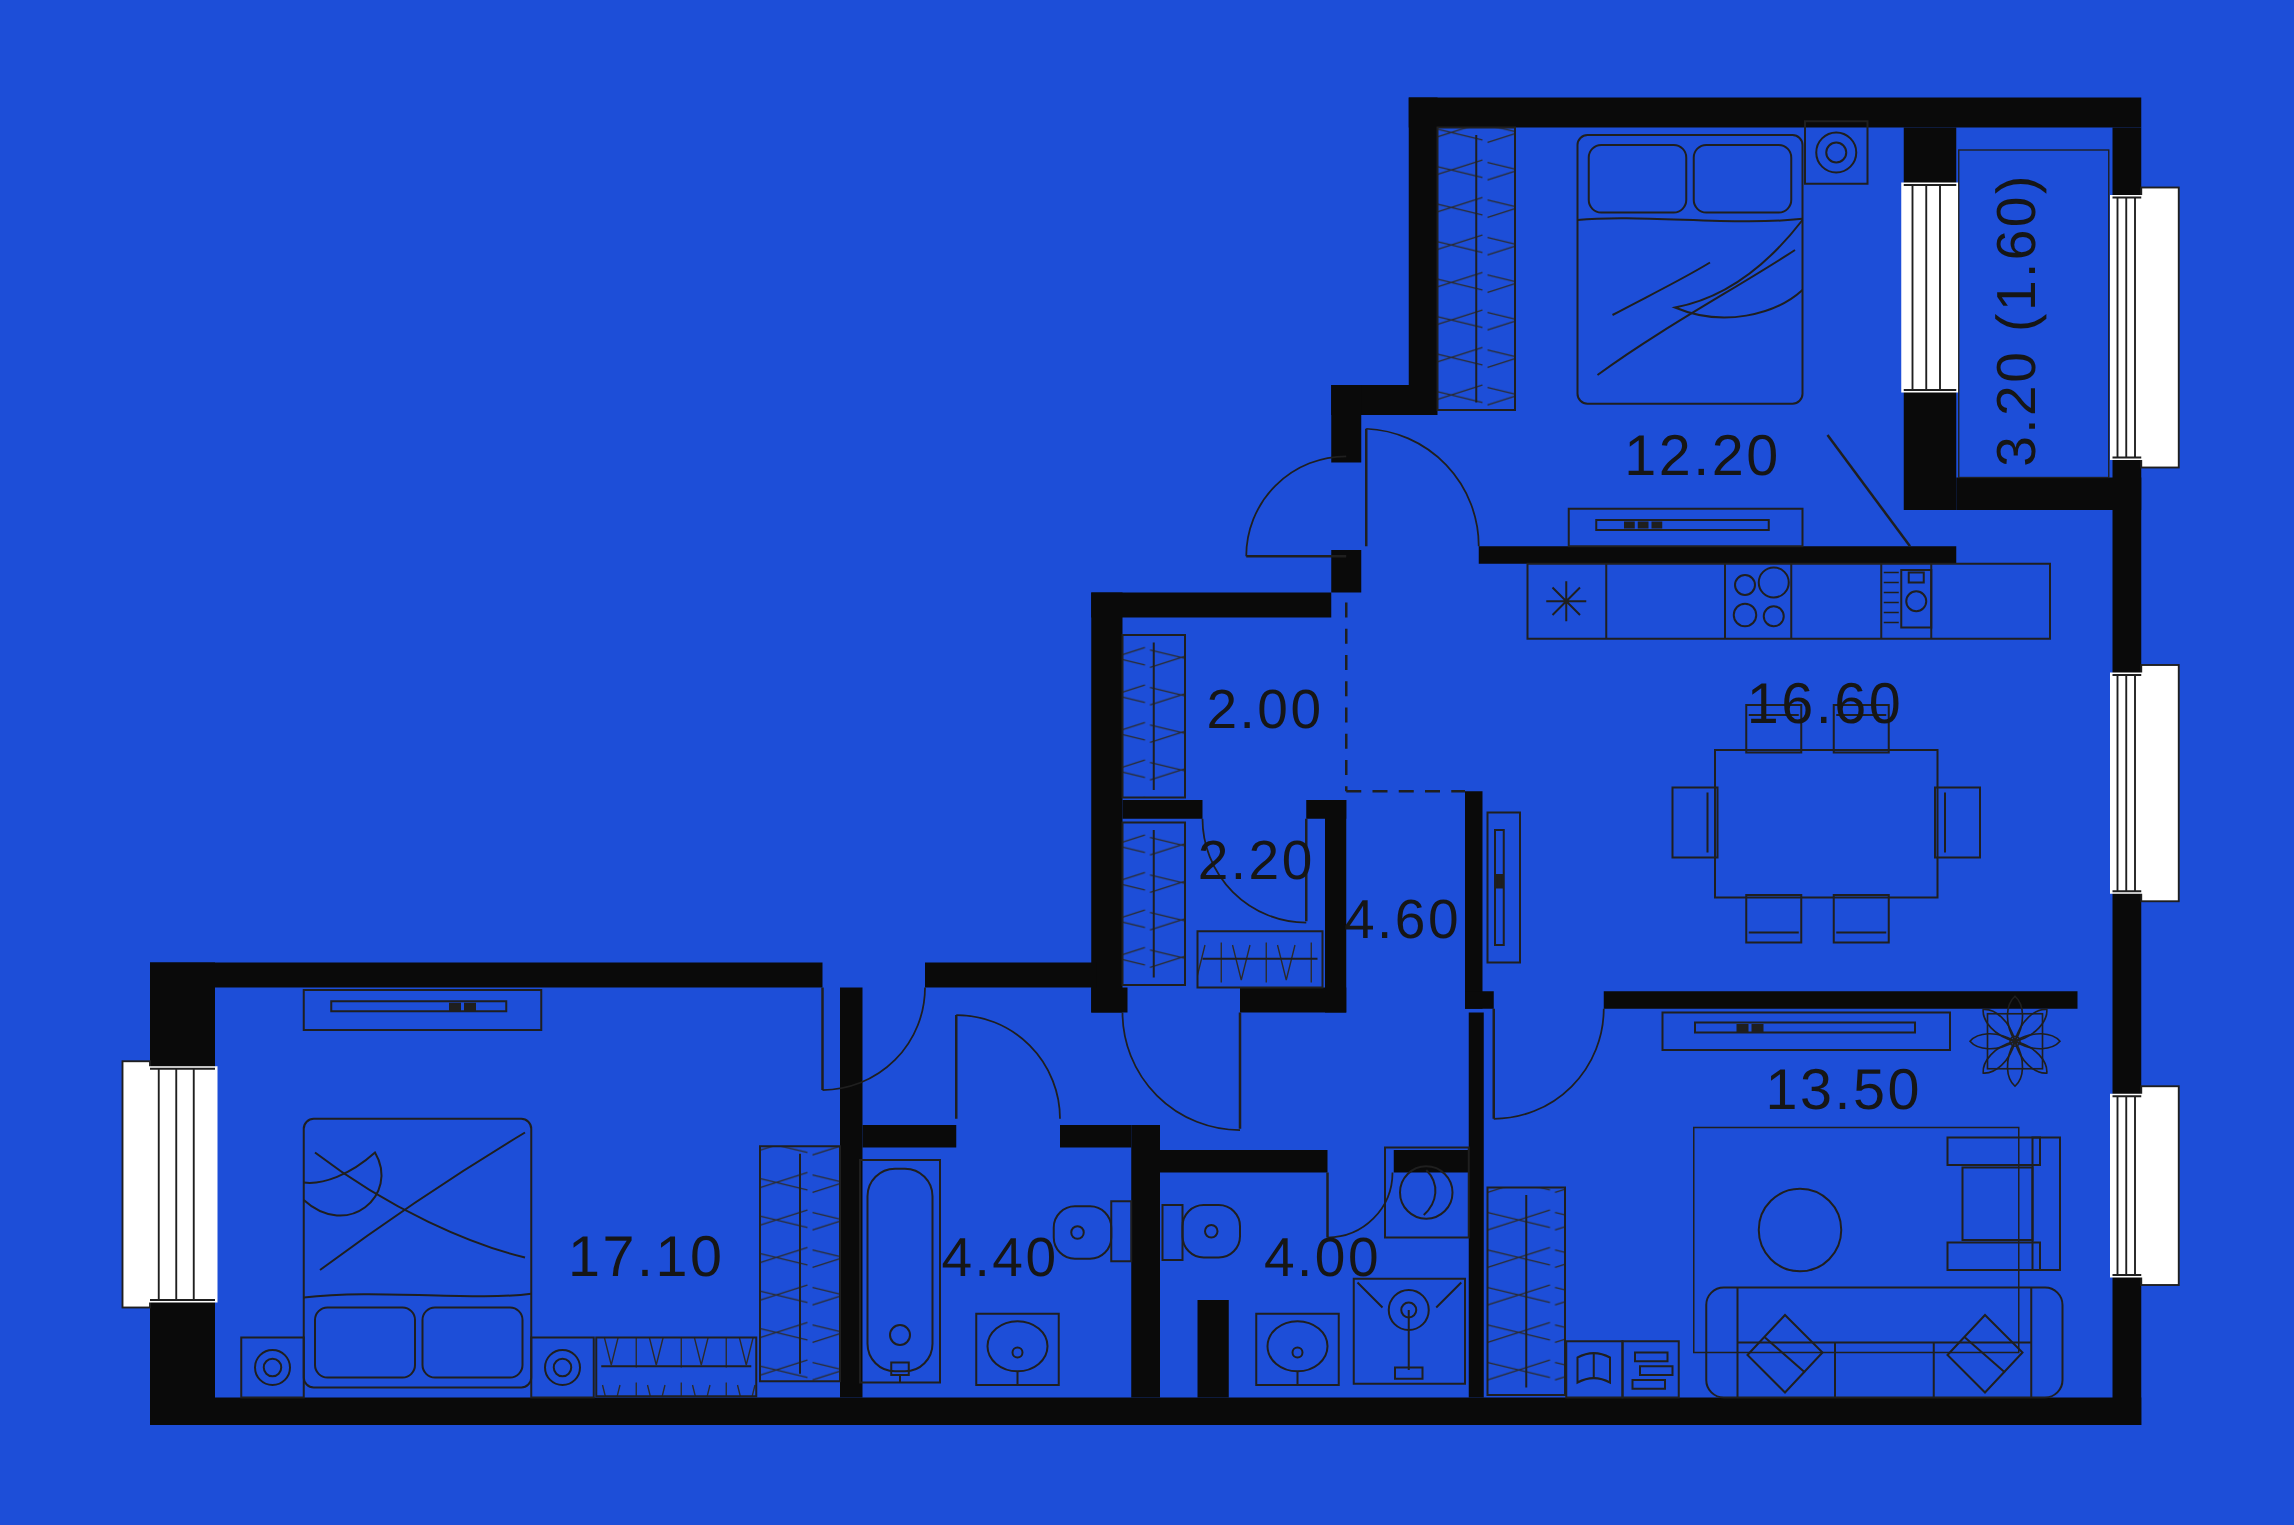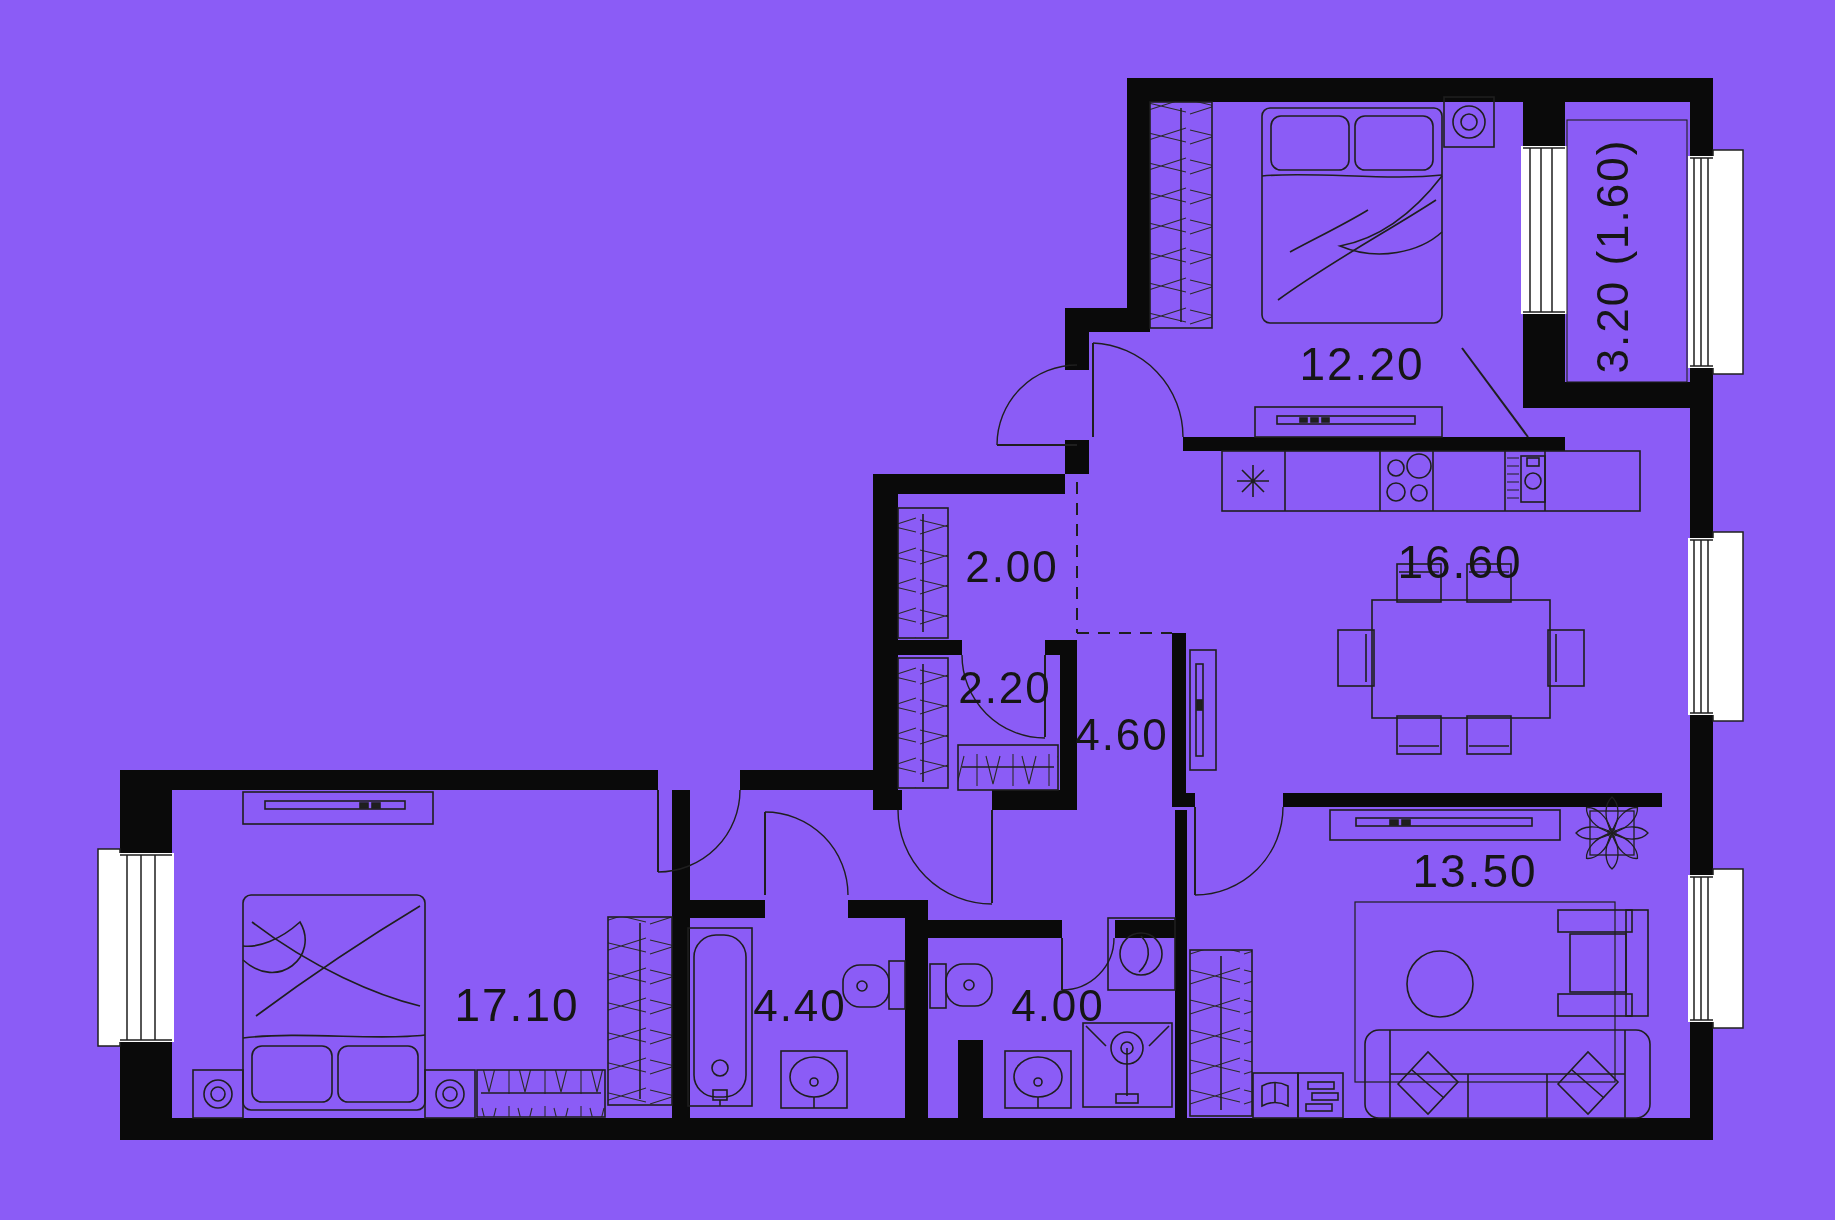--- a/index.html
+++ b/index.html
@@ -1,16 +1,16 @@
 <!DOCTYPE html>
 <html><head>
 <meta charset="utf-8">
 <style>
   html,body { margin:0; padding:0; background:#ffffff; }
-  .stage { position:relative; width:1835px; height:1220px; background:#8b5cf6; overflow:hidden; }
+  .stage { position:relative; width:1835px; height:1220px; background:#1d4ed8; overflow:hidden; }
   svg { display:block; }
   text.room-label { font-family:"Liberation Sans", sans-serif; fill:#161616; letter-spacing:2px; }
   .lbl-lg { font-size:46px; }
   .lbl-md { font-size:44px; }
 </style>
 </head>
 <body>
 
 <div class="stage">
 <svg viewBox="0 0 1835 1220" width="1835" height="1220">

